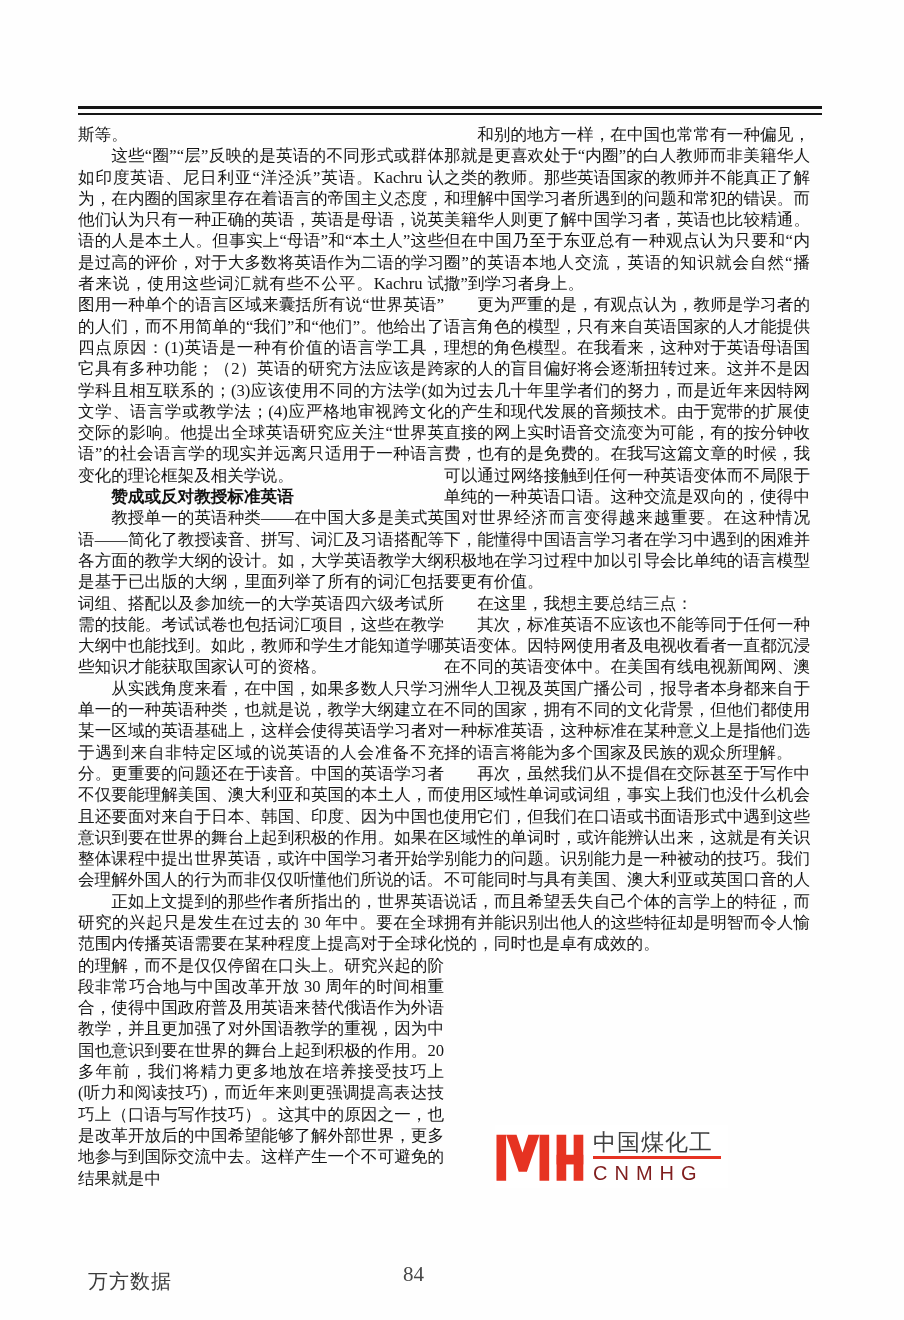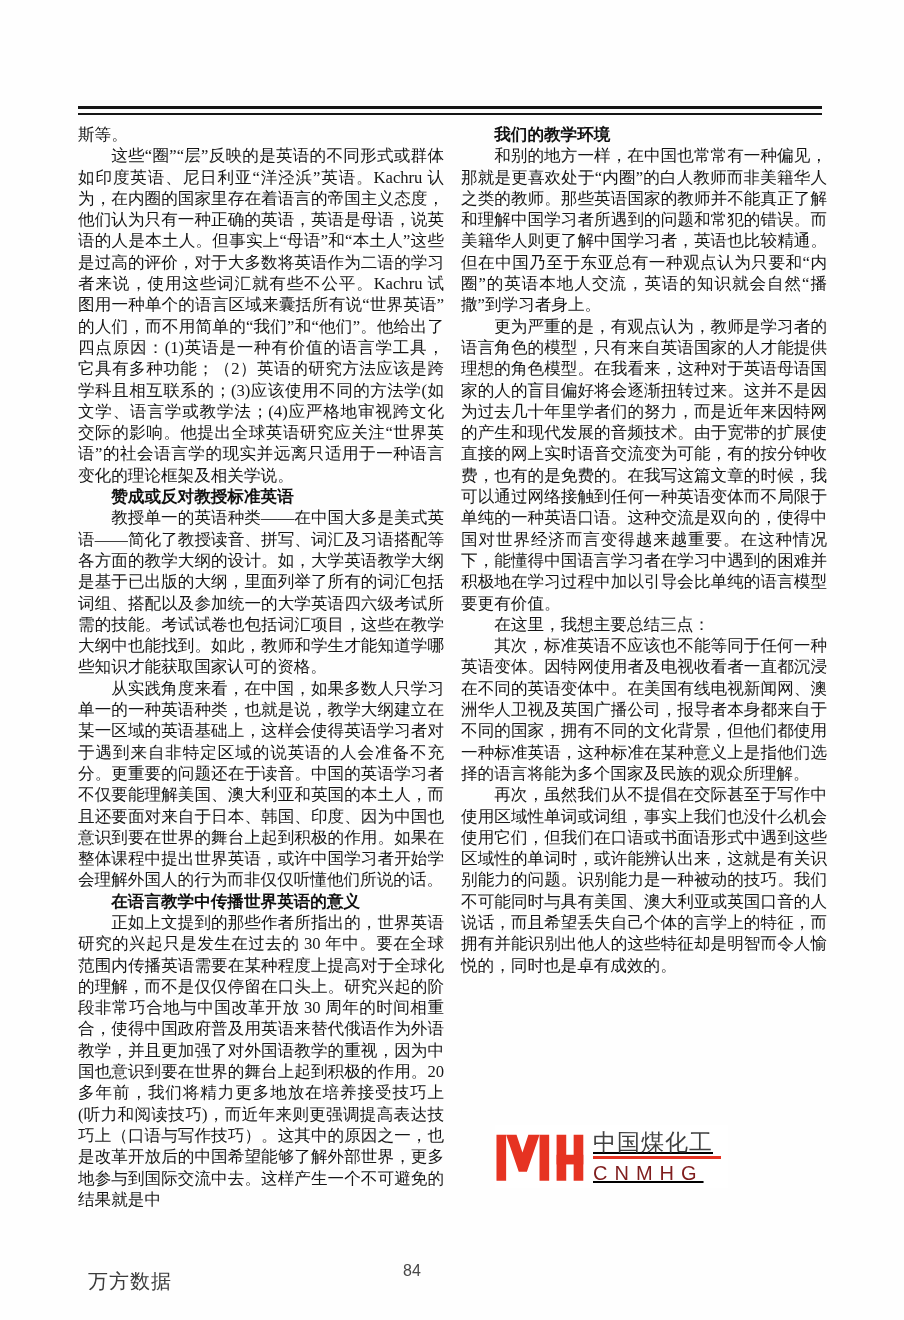--- a/index.html
+++ b/index.html
@@ -10,21 +10,21 @@
   }
   .page{position:absolute;inset:0;background:#fefefe;overflow:hidden;}
 
   .top-rule{
     position:absolute;left:78px;top:106px;width:744px;height:4px;
     border-top:3px solid #151515;border-bottom:2px solid #151515;
   }
 
   .cols{
     position:absolute;left:78px;top:124px;width:749px;
-    display:flex;gap:17px;
+    display:flex;
   }
   .col{
     width:366px;
     font-size:16.6px;line-height:21.3px;color:#161616;
     text-align:justify;
   }
   .col p{margin:0;text-indent:2em;}
   .col p.cont{text-indent:0;}
   .col p.head{
     font-weight:bold;
@@ -32,63 +32,61 @@
     color:#111;
   }
 
   
   .watermark{
     position:absolute;left:495px;top:1125px;width:233px;height:63px;
     background:#ffffff;
     display:flex;align-items:center;gap:6px;
   }
   .wm-logo{width:92px;height:58px;flex:0 0 auto;display:block;}
-  .wm-right{display:flex;flex-direction:column;min-width:0;text-decoration:underline;}
+  .wm-right{display:flex;flex-direction:column;min-width:0;}
   .wm-cn{
     font-size:23px;line-height:26px;letter-spacing:1px;color:#3f3f3f;
     font-family:"Liberation Sans","DejaVu Sans",sans-serif;
     white-space:nowrap;
   }
   .wm-rule{height:0;border-top:3px solid #e63322;margin:1px 0 2px 0;width:128px;}
   .wm-en{
     font-size:20px;line-height:24px;letter-spacing:7px;color:#7f1d1d;
     font-family:"Liberation Sans","DejaVu Sans",sans-serif;
     white-space:nowrap;
   }
 
   .footer-wanfang{
     position:absolute;left:88px;top:1268px;
     font-size:20px;letter-spacing:1px;color:#3b3b3b;
     font-family:"Liberation Sans","DejaVu Sans",sans-serif;
   }
   .page-number{
     position:absolute;left:403px;top:1262px;
-    font-size:16px;color:#474747;
-    font-family:Liberation Sans, sans-serif;
+    font-size:21px;color:#474747;
+    font-family:Liberation Serif, serif;
   }
 </style>
 </head>
 <body>
 
 <div class="page">
 
   <div class="top-rule"></div>
 
   <div class="cols">
     <div class="col">
       <p class="cont">斯等。</p>
       <p class="para">这些“圈”“层”反映的是英语的不同形式或群体如印度英语、尼日利亚“洋泾浜”英语。Kachru 认为，在内圈的国家里存在着语言的帝国主义态度，他们认为只有一种正确的英语，英语是母语，说英语的人是本土人。但事实上“母语”和“本土人”这些是过高的评价，对于大多数将英语作为二语的学习者来说，使用这些词汇就有些不公平。Kachru 试图用一种单个的语言区域来囊括所有说“世界英语”的人们，而不用简单的“我们”和“他们”。他给出了四点原因：(1)英语是一种有价值的语言学工具，它具有多种功能；（2）英语的研究方法应该是跨学科且相互联系的；(3)应该使用不同的方法学(如文学、语言学或教学法；(4)应严格地审视跨文化交际的影响。他提出全球英语研究应关注“世界英语”的社会语言学的现实并远离只适用于一种语言变化的理论框架及相关学说。</p>
       <p class="head">赞成或反对教授标准英语</p>
       <p class="para">教授单一的英语种类——在中国大多是美式英语——简化了教授读音、拼写、词汇及习语搭配等各方面的教学大纲的设计。如，大学英语教学大纲是基于已出版的大纲，里面列举了所有的词汇包括词组、搭配以及参加统一的大学英语四六级考试所需的技能。考试试卷也包括词汇项目，这些在教学大纲中也能找到。如此，教师和学生才能知道学哪些知识才能获取国家认可的资格。</p>
       <p class="para">从实践角度来看，在中国，如果多数人只学习单一的一种英语种类，也就是说，教学大纲建立在某一区域的英语基础上，这样会使得英语学习者对于遇到来自非特定区域的说英语的人会准备不充分。更重要的问题还在于读音。中国的英语学习者不仅要能理解美国、澳大利亚和英国的本土人，而且还要面对来自于日本、韩国、印度、因为中国也意识到要在世界的舞台上起到积极的作用。如果在整体课程中提出世界英语，或许中国学习者开始学会理解外国人的行为而非仅仅听懂他们所说的话。</p>
-      <p class="head">在语言教学中传播世界英语的意义</p>
       <p class="para">正如上文提到的那些作者所指出的，世界英语研究的兴起只是发生在过去的 30 年中。要在全球范围内传播英语需要在某种程度上提高对于全球化的理解，而不是仅仅停留在口头上。研究兴起的阶段非常巧合地与中国改革开放 30 周年的时间相重合，使得中国政府普及用英语来替代俄语作为外语教学，并且更加强了对外国语教学的重视，因为中国也意识到要在世界的舞台上起到积极的作用。20 多年前，我们将精力更多地放在培养接受技巧上(听力和阅读技巧)，而近年来则更强调提高表达技巧上（口语与写作技巧）。这其中的原因之一，也是改革开放后的中国希望能够了解外部世界，更多地参与到国际交流中去。这样产生一个不可避免的结果就是中</p>
     </div>
     <div class="col">
-      <p class="head">我们的教学环境</p>
       <p class="para">和别的地方一样，在中国也常常有一种偏见，那就是更喜欢处于“内圈”的白人教师而非美籍华人之类的教师。那些英语国家的教师并不能真正了解和理解中国学习者所遇到的问题和常犯的错误。而美籍华人则更了解中国学习者，英语也比较精通。但在中国乃至于东亚总有一种观点认为只要和“内圈”的英语本地人交流，英语的知识就会自然“播撒”到学习者身上。</p>
       <p class="para">更为严重的是，有观点认为，教师是学习者的语言角色的模型，只有来自英语国家的人才能提供理想的角色模型。在我看来，这种对于英语母语国家的人的盲目偏好将会逐渐扭转过来。这并不是因为过去几十年里学者们的努力，而是近年来因特网的产生和现代发展的音频技术。由于宽带的扩展使直接的网上实时语音交流变为可能，有的按分钟收费，也有的是免费的。在我写这篇文章的时候，我可以通过网络接触到任何一种英语变体而不局限于单纯的一种英语口语。这种交流是双向的，使得中国对世界经济而言变得越来越重要。在这种情况下，能懂得中国语言学习者在学习中遇到的困难并积极地在学习过程中加以引导会比单纯的语言模型要更有价值。</p>
       <p class="para">在这里，我想主要总结三点：</p>
       <p class="para">其次，标准英语不应该也不能等同于任何一种英语变体。因特网使用者及电视收看者一直都沉浸在不同的英语变体中。在美国有线电视新闻网、澳洲华人卫视及英国广播公司，报导者本身都来自于不同的国家，拥有不同的文化背景，但他们都使用一种标准英语，这种标准在某种意义上是指他们选择的语言将能为多个国家及民族的观众所理解。</p>
       <p class="para">再次，虽然我们从不提倡在交际甚至于写作中使用区域性单词或词组，事实上我们也没什么机会使用它们，但我们在口语或书面语形式中遇到这些区域性的单词时，或许能辨认出来，这就是有关识别能力的问题。识别能力是一种被动的技巧。我们不可能同时与具有美国、澳大利亚或英国口音的人说话，而且希望丢失自己个体的言学上的特征，而拥有并能识别出他人的这些特征却是明智而令人愉悦的，同时也是卓有成效的。</p>
     </div>
   </div>
 
   <div class="watermark">
     <svg class="wm-logo" viewBox="0 0 124 64" xmlns="http://www.w3.org/2000/svg" aria-hidden="true">

